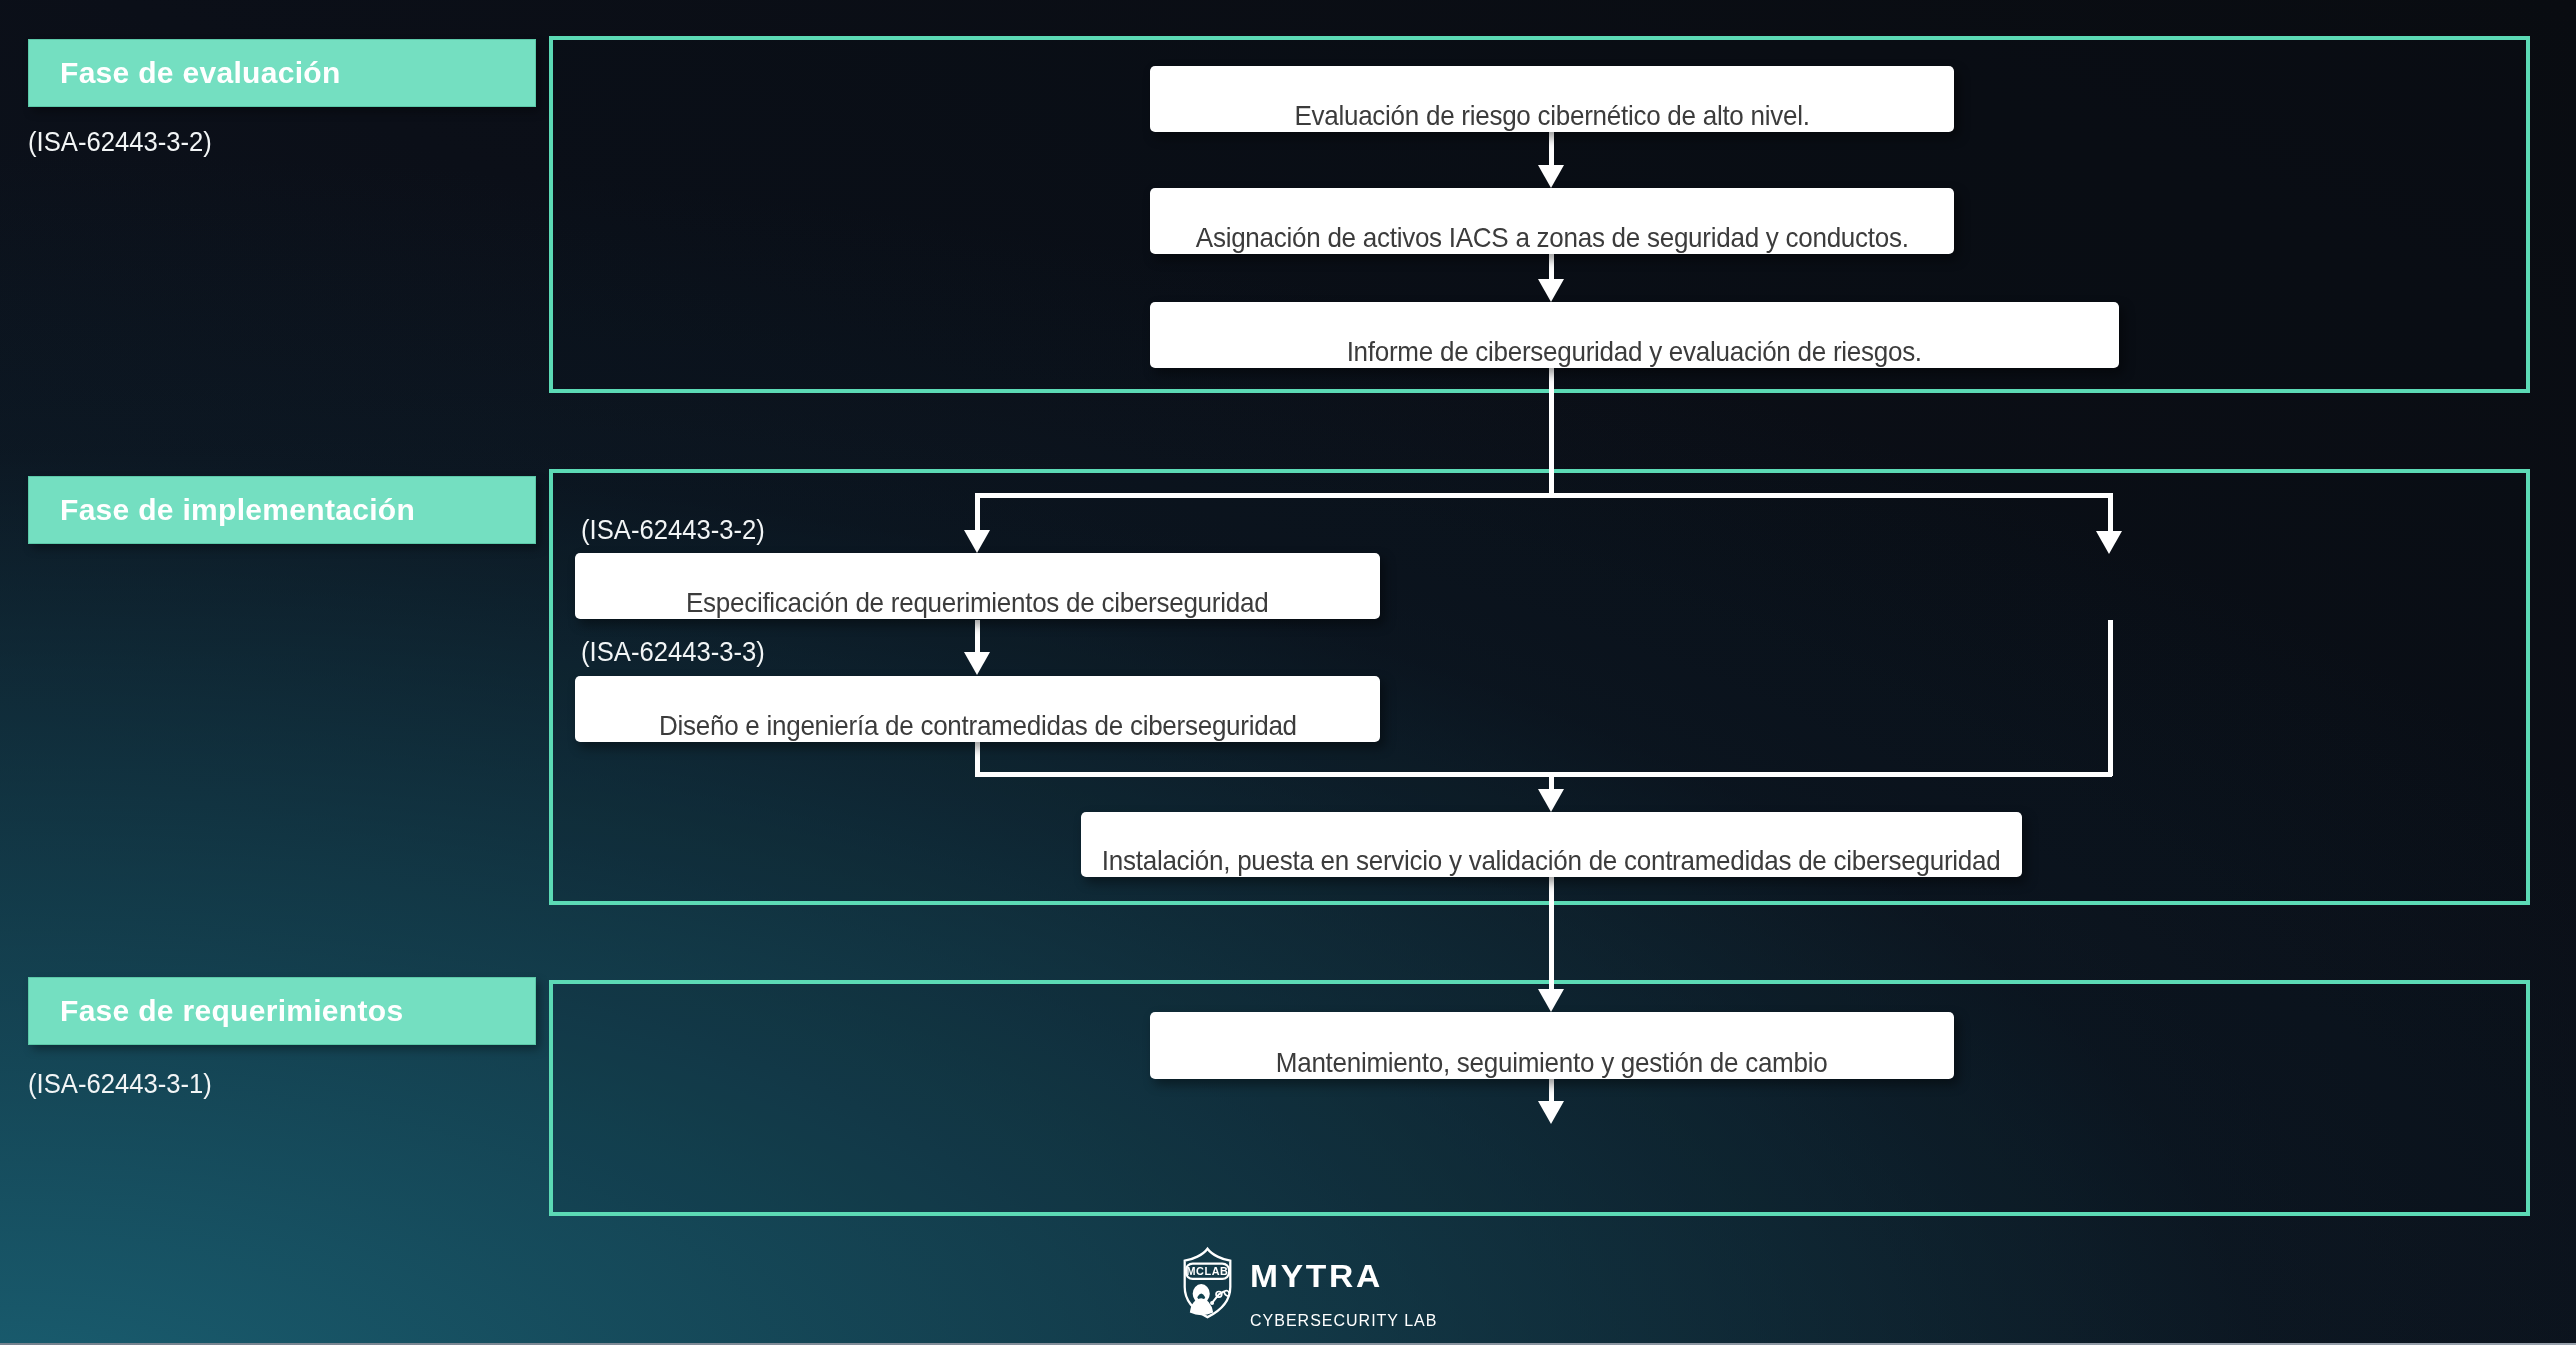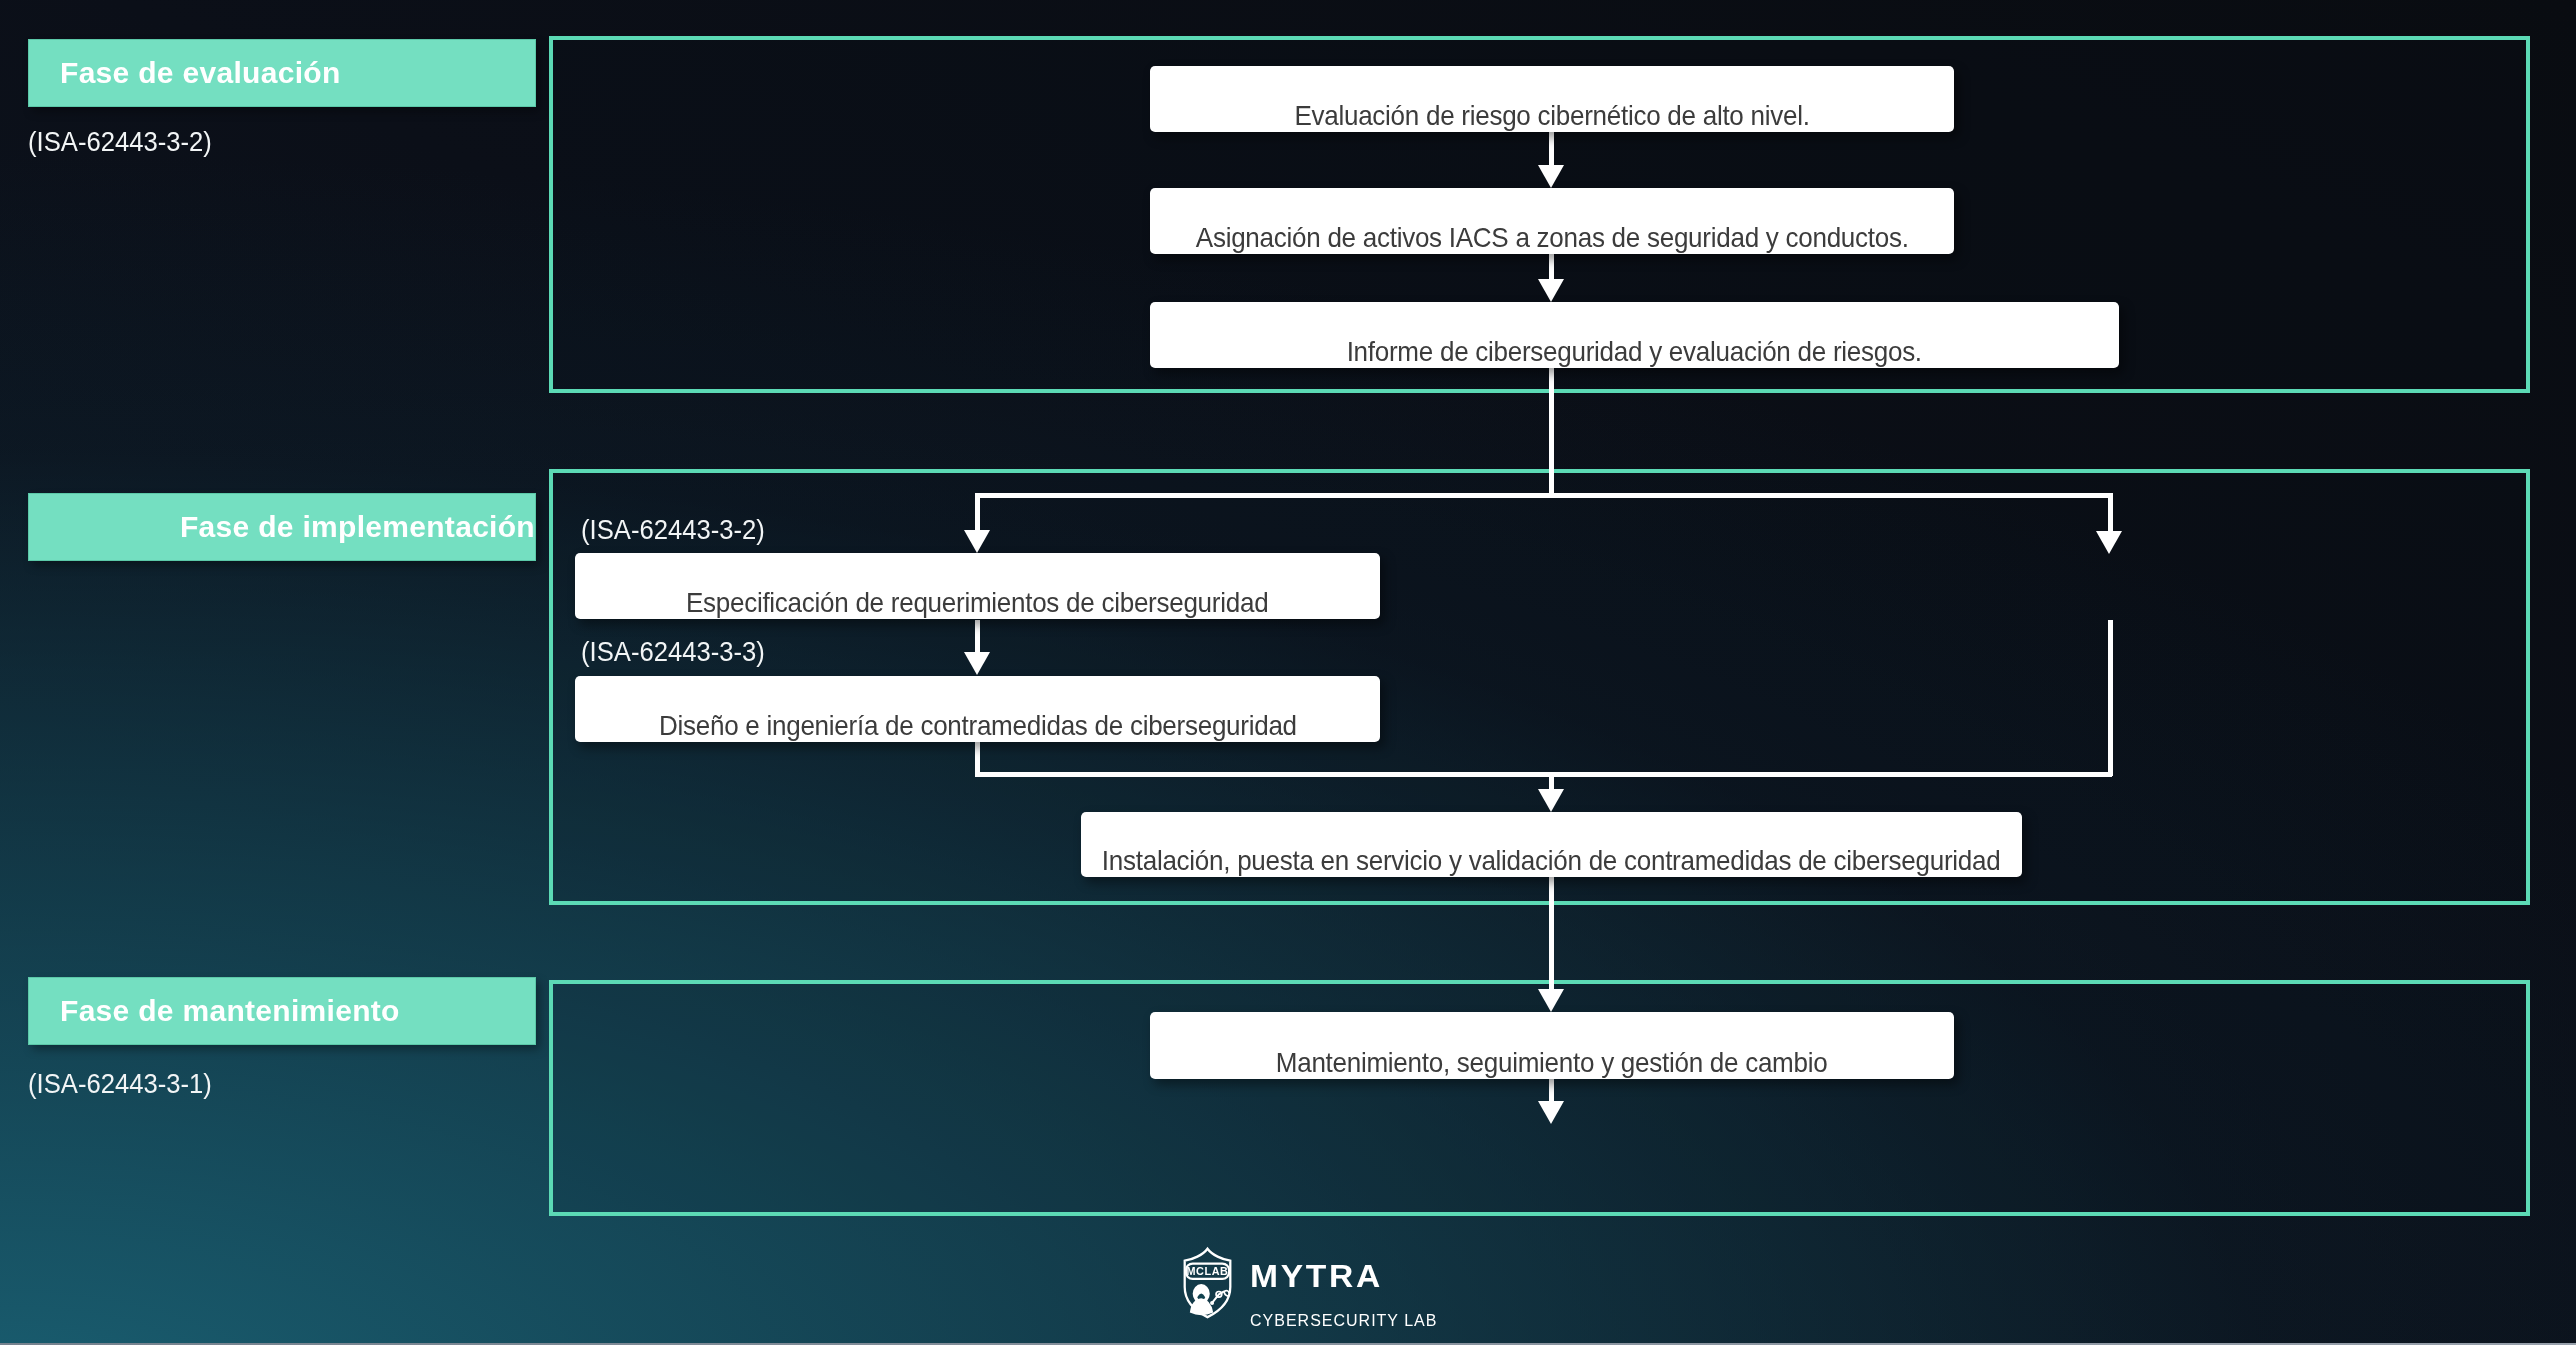--- a/index.html
+++ b/index.html
@@ -83,25 +83,25 @@
 
 <div id="stage">
 
   <div class="section" style="left:549px;top:36px;width:1973px;height:349px;"></div>
   <div class="section" style="left:549px;top:469px;width:1973px;height:428px;"></div>
   <div class="section" style="left:549px;top:980px;width:1973px;height:228px;"></div>
 
   <div class="phase-label" style="top:39px;">
     <span>Fase de evaluación</span>
   </div>
-  <div class="phase-label" style="top:493px;justify-content:flex-end;">
+  <div class="phase-label" style="top:476px;">
     <span>Fase de implementación</span>
   </div>
   <div class="phase-label" style="top:977px;">
-    <span>Fase de mantenimiento</span>
+    <span>Fase de requerimientos</span>
   </div>
 
   <div class="isa" style="left:28px;top:127px;">(ISA-62443-3-2)</div>
   <div class="isa" style="left:581px;top:515px;">(ISA-62443-3-2)</div>
   <div class="isa" style="left:581px;top:637px;">(ISA-62443-3-3)</div>
   <div class="isa" style="left:28px;top:1069px;">(ISA-62443-3-1)</div>
 
   <div class="vline" style="left:1549px;top:132px;height:34px;"></div>
   <div class="arrow" style="left:1538px;top:165px;"></div>
 

